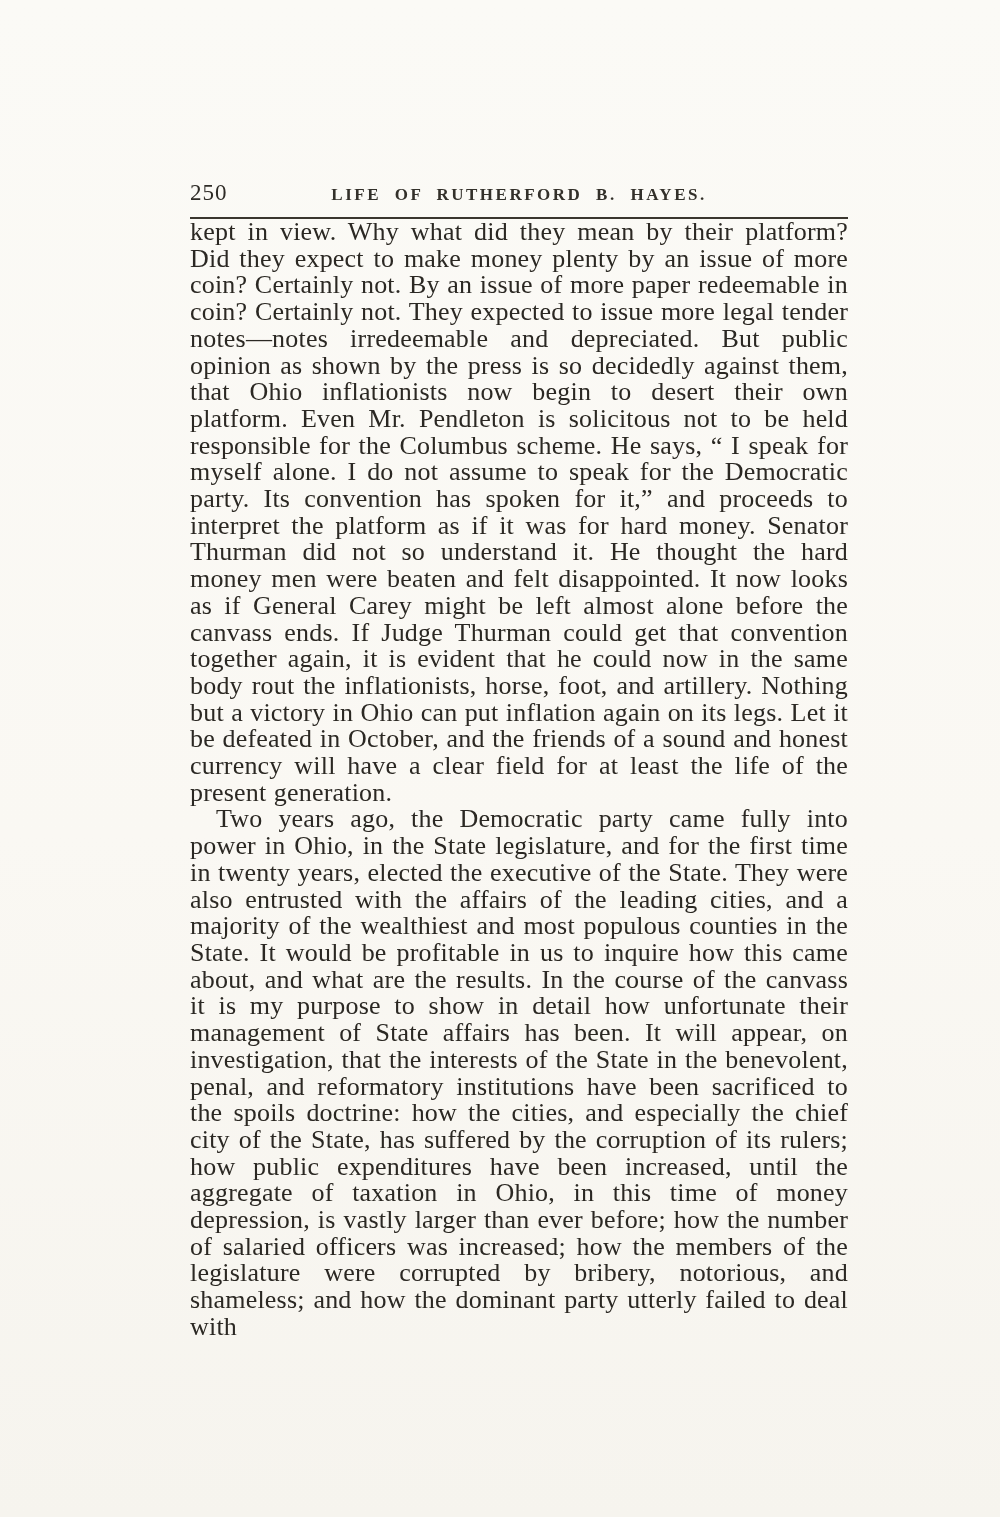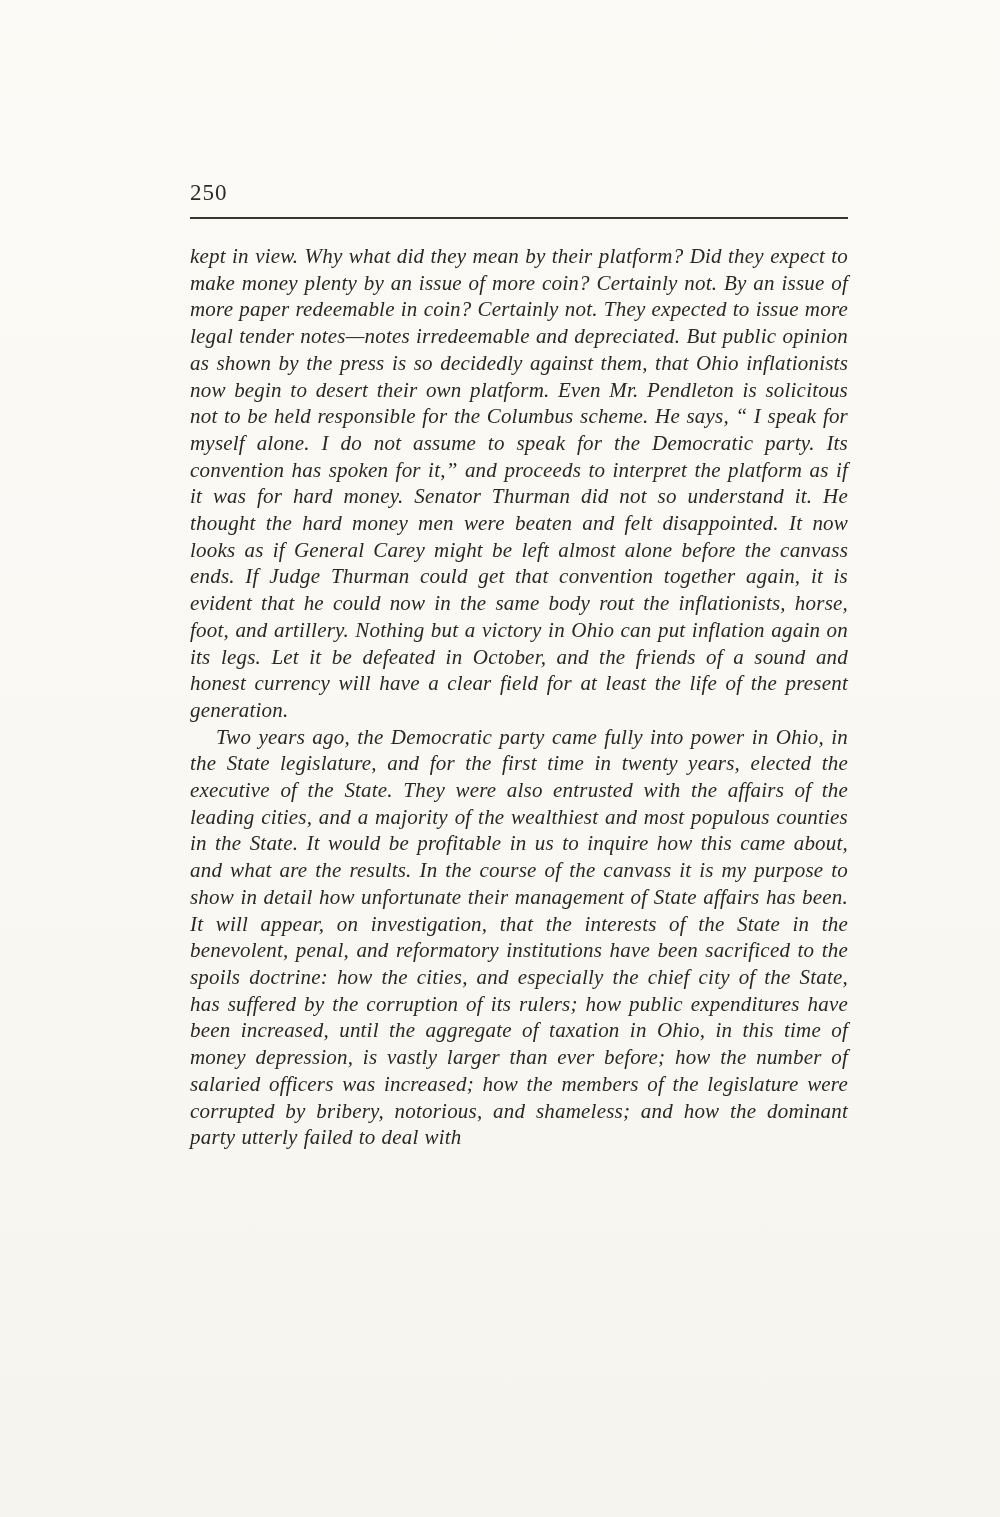--- a/index.html
+++ b/index.html
@@ -47,45 +47,44 @@
     padding-top: 5px;
     color: #33302a;
     font-weight: bold;
   }
   .header-rule {
     height: 2px;
     background: #3a362f;
     margin-top: 3px;
   }
   .body-text {
-    margin-top: 24px;
-    font-size: 21px;
+    font-size: 26px;
     line-height: 26.7px;
     text-align: justify;
     letter-spacing: 0.2px;
     word-spacing: 0.6px;
     color: #2b2823;
-    font-style: italic;
   }
   .para {
     margin: 0;
     padding: 0;
   }
   .para.indent {
     text-indent: 26px;
   }
 </style>
 </head>
 <body>
 
 <div class="page">
   <div class="text-block">
 
     <header class="page-header">
       <span class="page-number">250</span>
+      <span class="running-header">LIFE OF RUTHERFORD B. HAYES.</span>
     </header>
 
     <div class="header-rule"></div>
 
     <main class="body-text">
       <p class="para no-indent">kept in view.  Why what did they mean by their platform?  Did they expect to make money plenty by an issue of more coin?  Certainly not.  By an issue of more paper redeemable in coin?  Certainly not.  They expected to issue more legal tender notes—notes irredeemable and depreciated.  But public opinion as shown by the press is so decidedly against them, that Ohio inflationists now begin to desert their own platform.  Even Mr. Pendleton is solicitous not to be held responsible for the Columbus scheme.  He says, “ I speak for myself alone.  I do not assume to speak for the Democratic party.  Its convention has spoken for it,” and proceeds to interpret the platform as if it was for hard money.  Senator Thurman did not so understand it.  He thought the hard money men were beaten and felt disappointed.  It now looks as if General Carey might be left almost alone before the canvass ends.  If Judge Thurman could get that convention together again, it is evident that he could now in the same body rout the inflationists, horse, foot, and artillery.  Nothing but a victory in Ohio can put inflation again on its legs.  Let it be defeated in October, and the friends of a sound and honest currency will have a clear field for at least the life of the present generation.</p>
       <p class="para indent">Two years ago, the Democratic party came fully into power in Ohio, in the State legislature, and for the first time in twenty years, elected the executive of the State.  They were also entrusted with the affairs of the leading cities, and a majority of the wealthiest and most populous counties in the State.  It would be profitable in us to inquire how this came about, and what are the results.  In the course of the canvass it is my purpose to show in detail how unfortunate their management of State affairs has been.  It will appear, on investigation, that the interests of the State in the benevolent, penal, and reformatory institutions have been sacrificed to the spoils doctrine: how the cities, and especially the chief city of the State, has suffered by the corruption of its rulers; how public expenditures have been increased, until the aggregate of taxation in Ohio, in this time of money depression, is vastly larger than ever before; how the number of salaried officers was increased; how the members of the legislature were corrupted by bribery, notorious, and shameless; and how the dominant party utterly failed to deal with</p>
     </main>
 
   </div>

